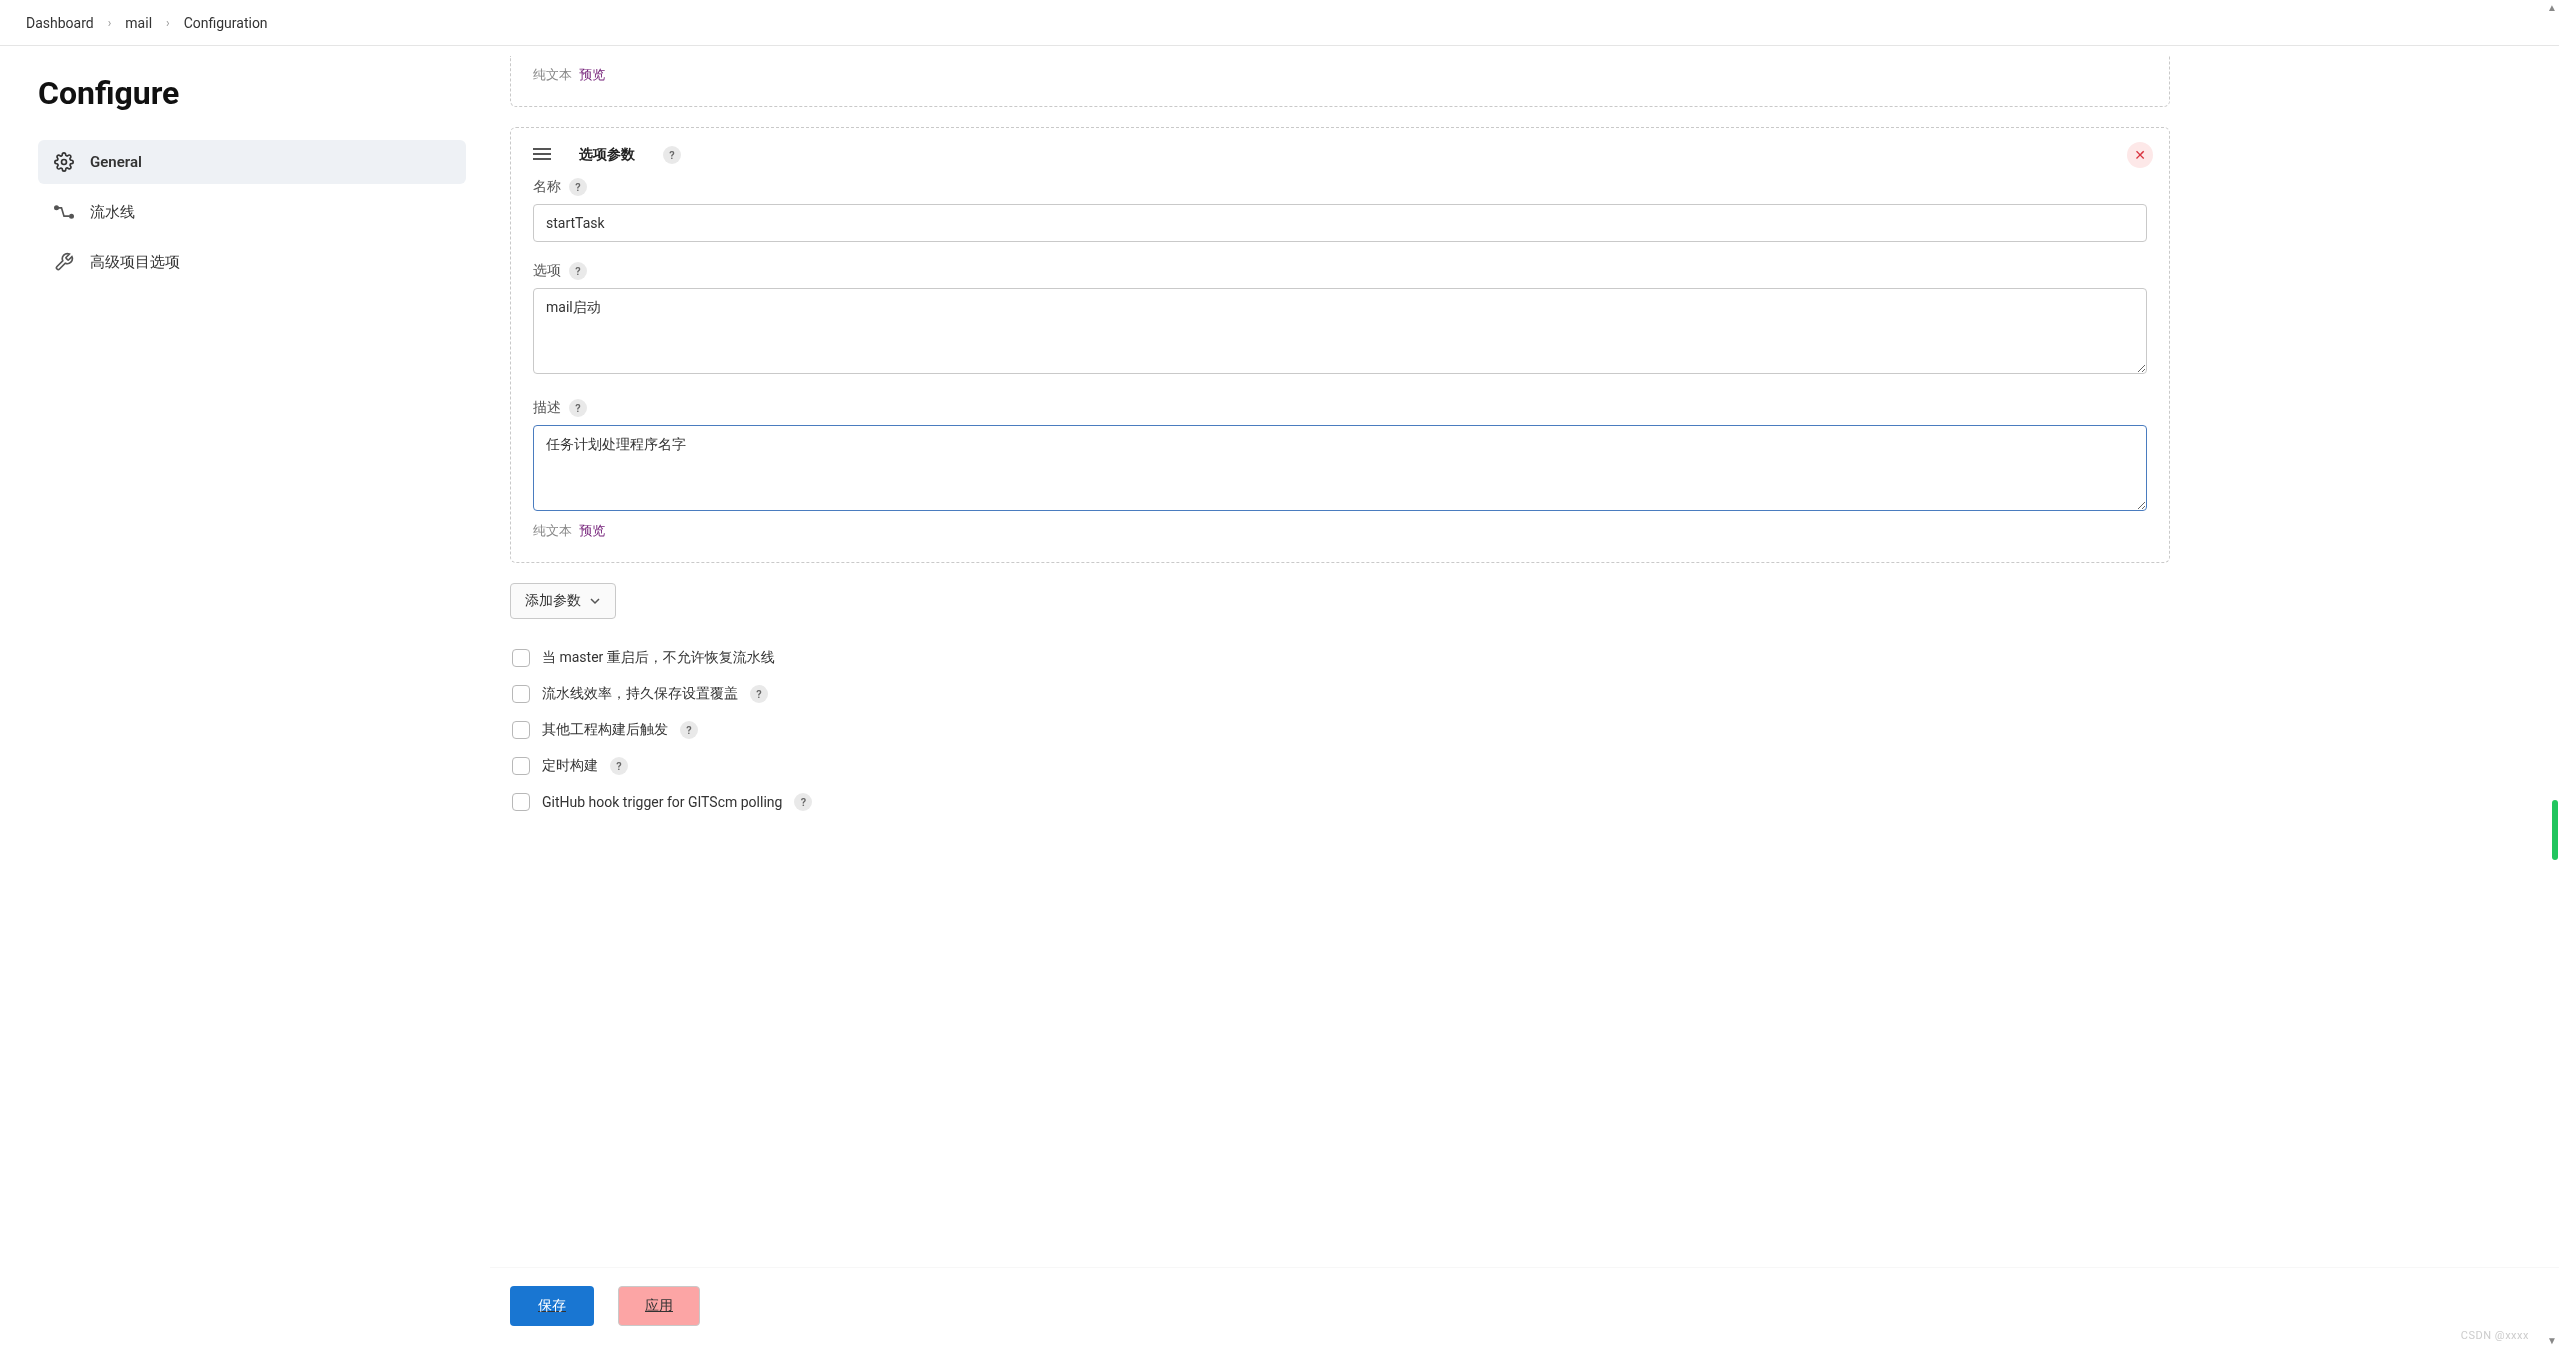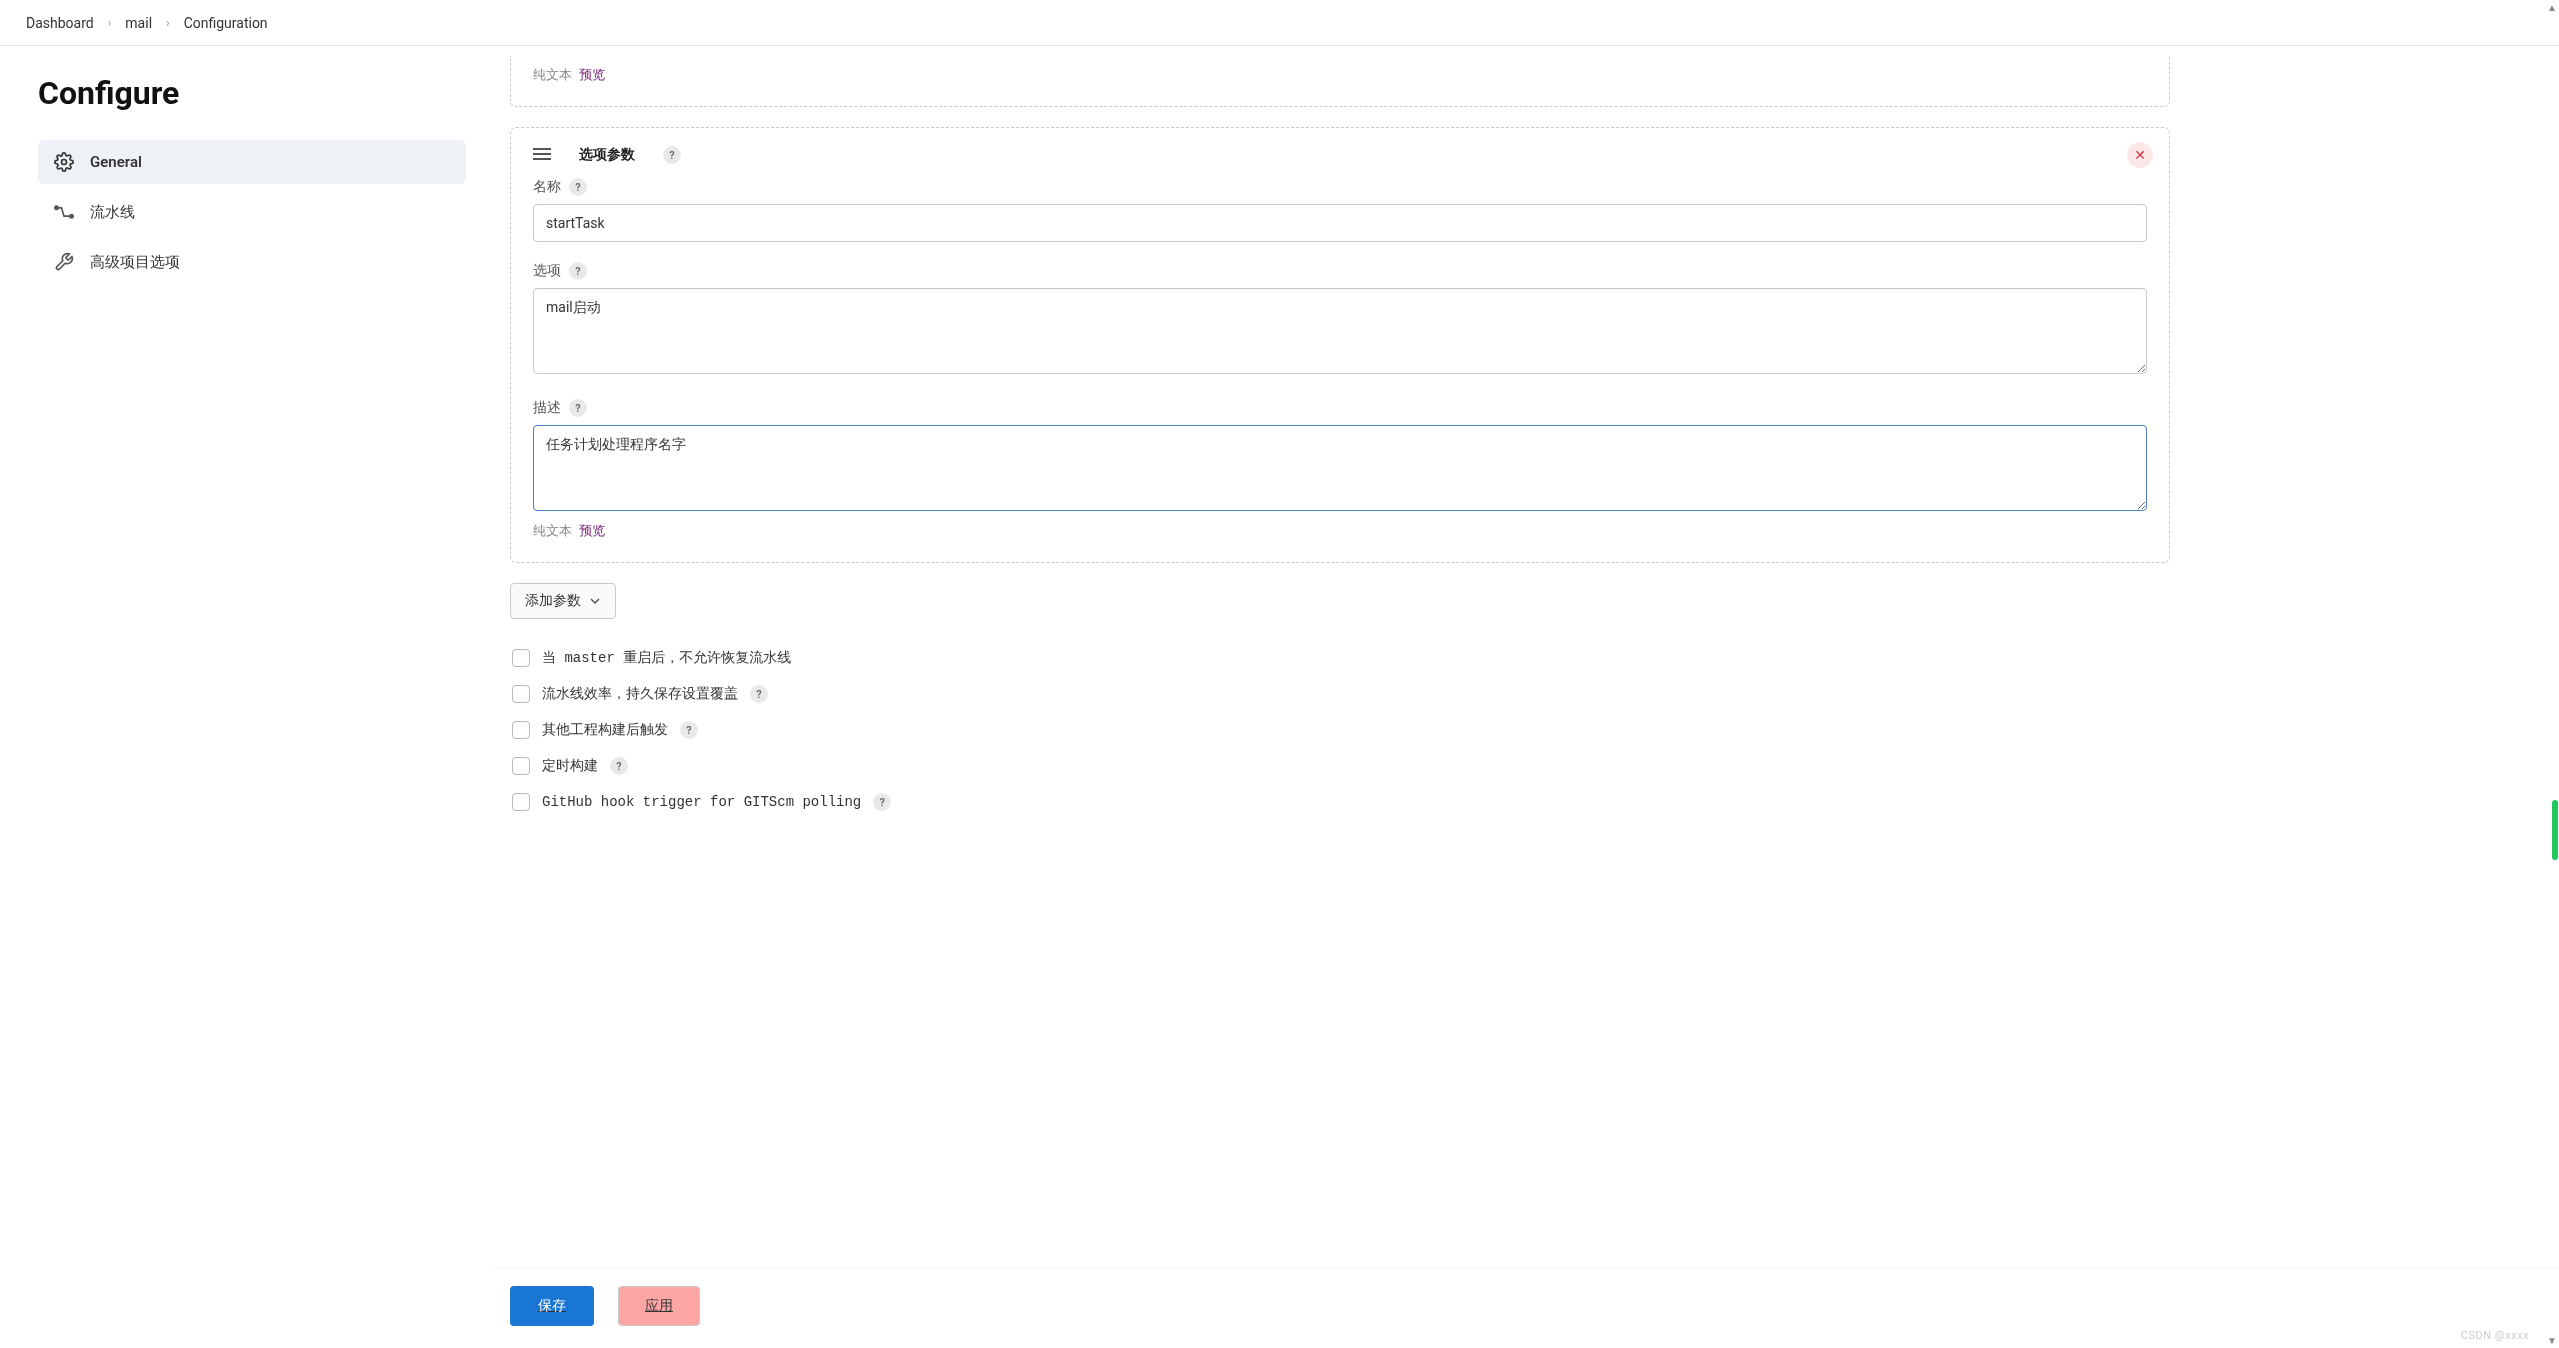--- a/index.html
+++ b/index.html
@@ -200,21 +200,20 @@
   height: 18px;
   border: 1.5px solid #b8b8b8;
   border-radius: 4px;
   background: #fff;
   cursor: pointer;
   flex-shrink: 0;
 }
 .checkbox-label {
   color: #333;
   font-size: 14px;
-  font-family: Liberation Mono, monospace;
 }
 
 .section-heading {
   font-size: 19px;
   font-weight: 700;
   color: #222;
   margin: 28px 0 22px 2px;
 }
 
 

